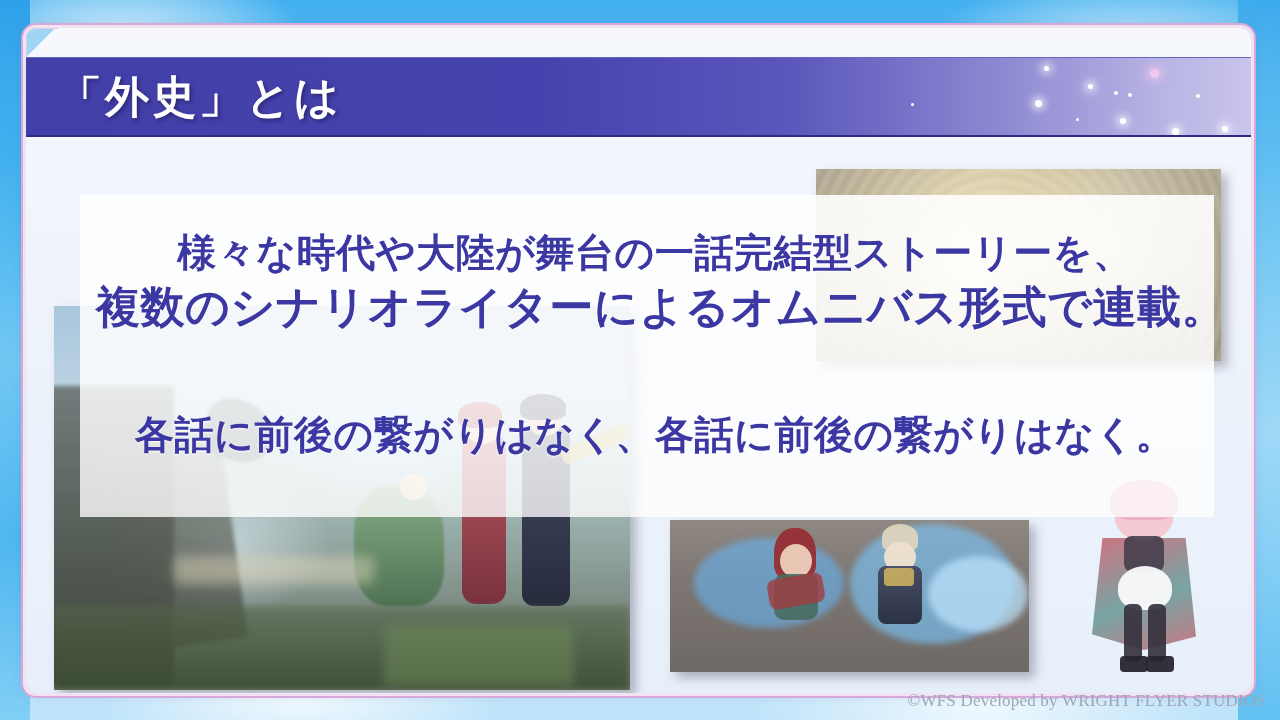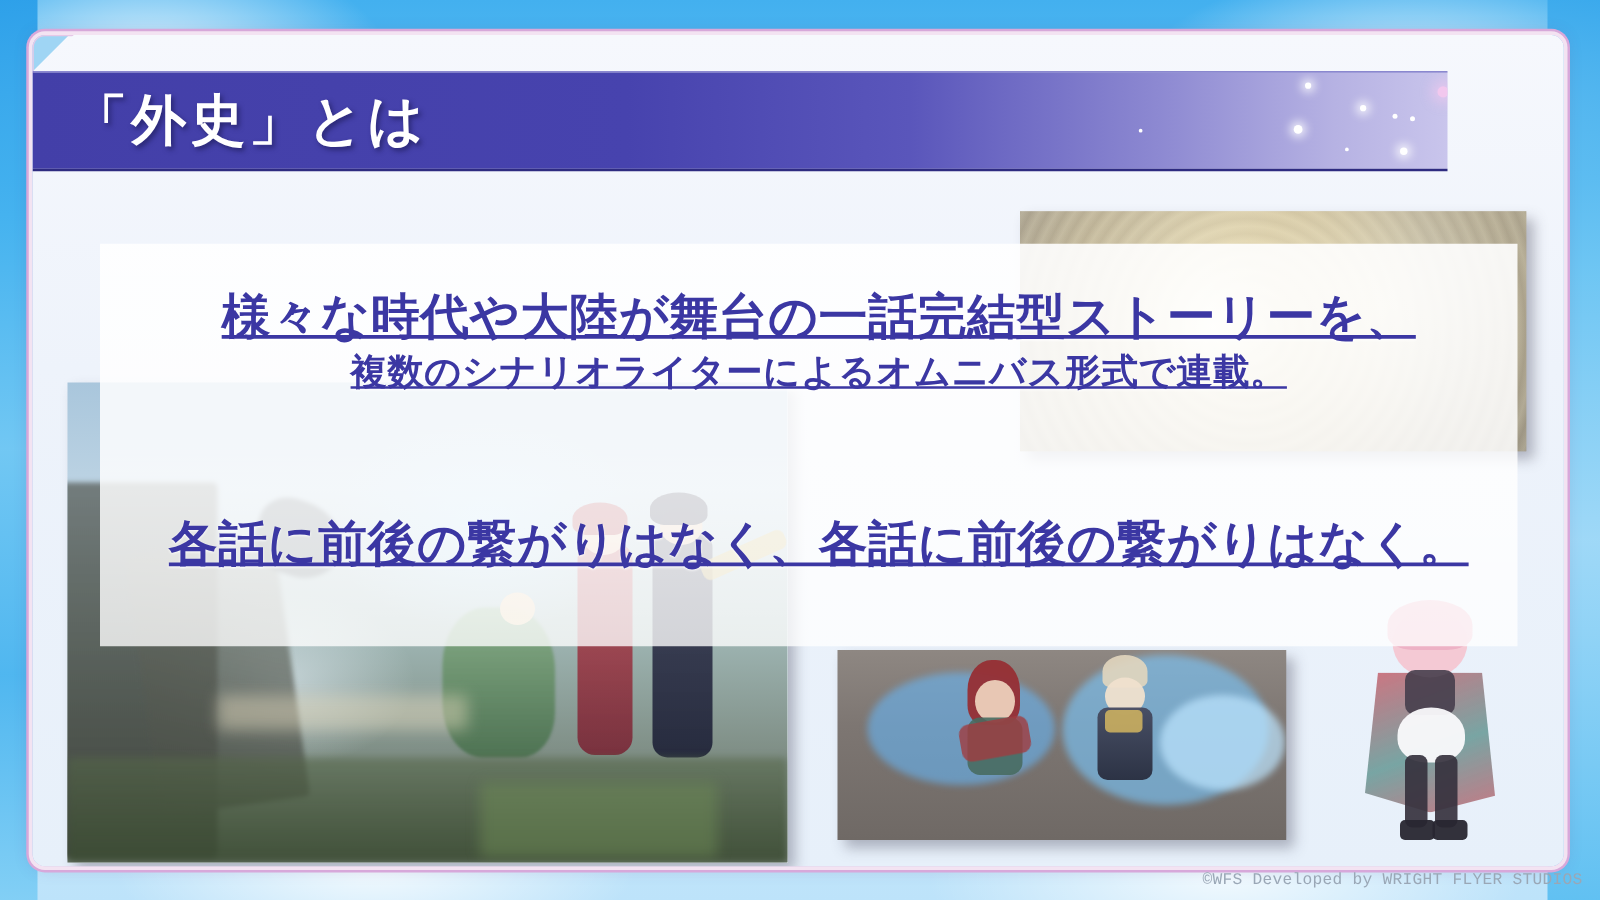--- a/index.html
+++ b/index.html
@@ -49,21 +49,21 @@
   }
   .panel-notch:after{
     content:"";position:absolute;left:0;top:0;width:34px;height:34px;
     border-top:3px solid #e6c8e7;border-left:3px solid #e6c8e7;
     border-top-left-radius:12px;
     clip-path:polygon(0 100%,0 0,100% 0,0 100%);
   }
 
   
   .header{
-    position:absolute;left:0;top:29px;width:1132px;height:77px;
+    position:absolute;left:0;top:29px;width:1225px;height:77px;
     background:linear-gradient(90deg,#433fa8 0%,#4743ae 42%,#5a56bb 62%,#8e8ad2 80%,#b6b2e3 92%,#c9c5ec 100%);
     border-top:1px solid #6763c0;border-bottom:2px solid #2e2b80;
     overflow:hidden;
     text-align:right;
   }
   .header .sparkles{position:absolute;inset:0;}
   .header .sp{position:absolute;border-radius:50%;background:#fff;filter:blur(.4px);}
   .header .sp.glow{box-shadow:0 0 8px 3px rgba(255,255,255,.8);}
   .header .sp.pink{background:#f2c8ee;box-shadow:0 0 10px 4px rgba(242,200,238,.7);}
   .header-title{
@@ -115,24 +115,23 @@
   .textcard{
     position:absolute;left:54px;top:167px;width:1134px;height:322px;
     background:linear-gradient(180deg,rgba(255,255,255,.90) 0%,rgba(255,255,255,.84) 55%,rgba(255,255,255,.78) 100%);
   }
   .body-text{
     position:absolute;left:16px;right:0;
     text-align:center;color:#3b37a3;font-weight:bold;
     font-family:"Liberation Sans","DejaVu Sans",sans-serif;
     letter-spacing:.5px;white-space:nowrap;
     text-shadow:0 1px 2px rgba(255,255,255,.9);
-    text-decoration:underline;
   }
   .line1{top:31px;font-size:39px;}
-  .line2{top:83px;font-size:29px;}
+  .line2{top:83px;font-size:44px;text-align:right;}
   .line3{top:213px;font-size:39px;}
 
   
   .logo{
     position:absolute;left:12px;bottom:4px;width:148px;height:52px;
     display:flex;align-items:center;gap:5px;
   }
   .bolt{
     width:34px;height:36px;background:#e3001b;
     clip-path:polygon(0% 0%,62% 0%,30% 40%,68% 38%,4% 100%,28% 50%,0% 52%);
@@ -141,22 +140,22 @@
   .logo-words{display:flex;flex-direction:column;line-height:.92;}
   .logo-words .l1,.logo-words .l2{
     font-size:21px;font-weight:bold;color:#141414;letter-spacing:.5px;
     font-family:"Liberation Sans","DejaVu Sans",sans-serif;
   }
   .logo-words .l3{
     font-size:8px;color:#222;letter-spacing:2.4px;margin-top:2px;text-align:center;
   }
   .copyright{
     position:absolute;right:14px;bottom:9px;
-    font-size:13px;color:#9aa7b6;letter-spacing:.2px;
-    font-family:Liberation Mono, monospace;
+    font-size:17px;color:#9aa7b6;letter-spacing:.2px;
+    font-family:Liberation Serif, serif;
     white-space:nowrap;
   }
 </style>
 </head>
 <body>
 
 <div class="stage">
 
   <div class="sky"></div>
   <div class="sky-left"></div>

